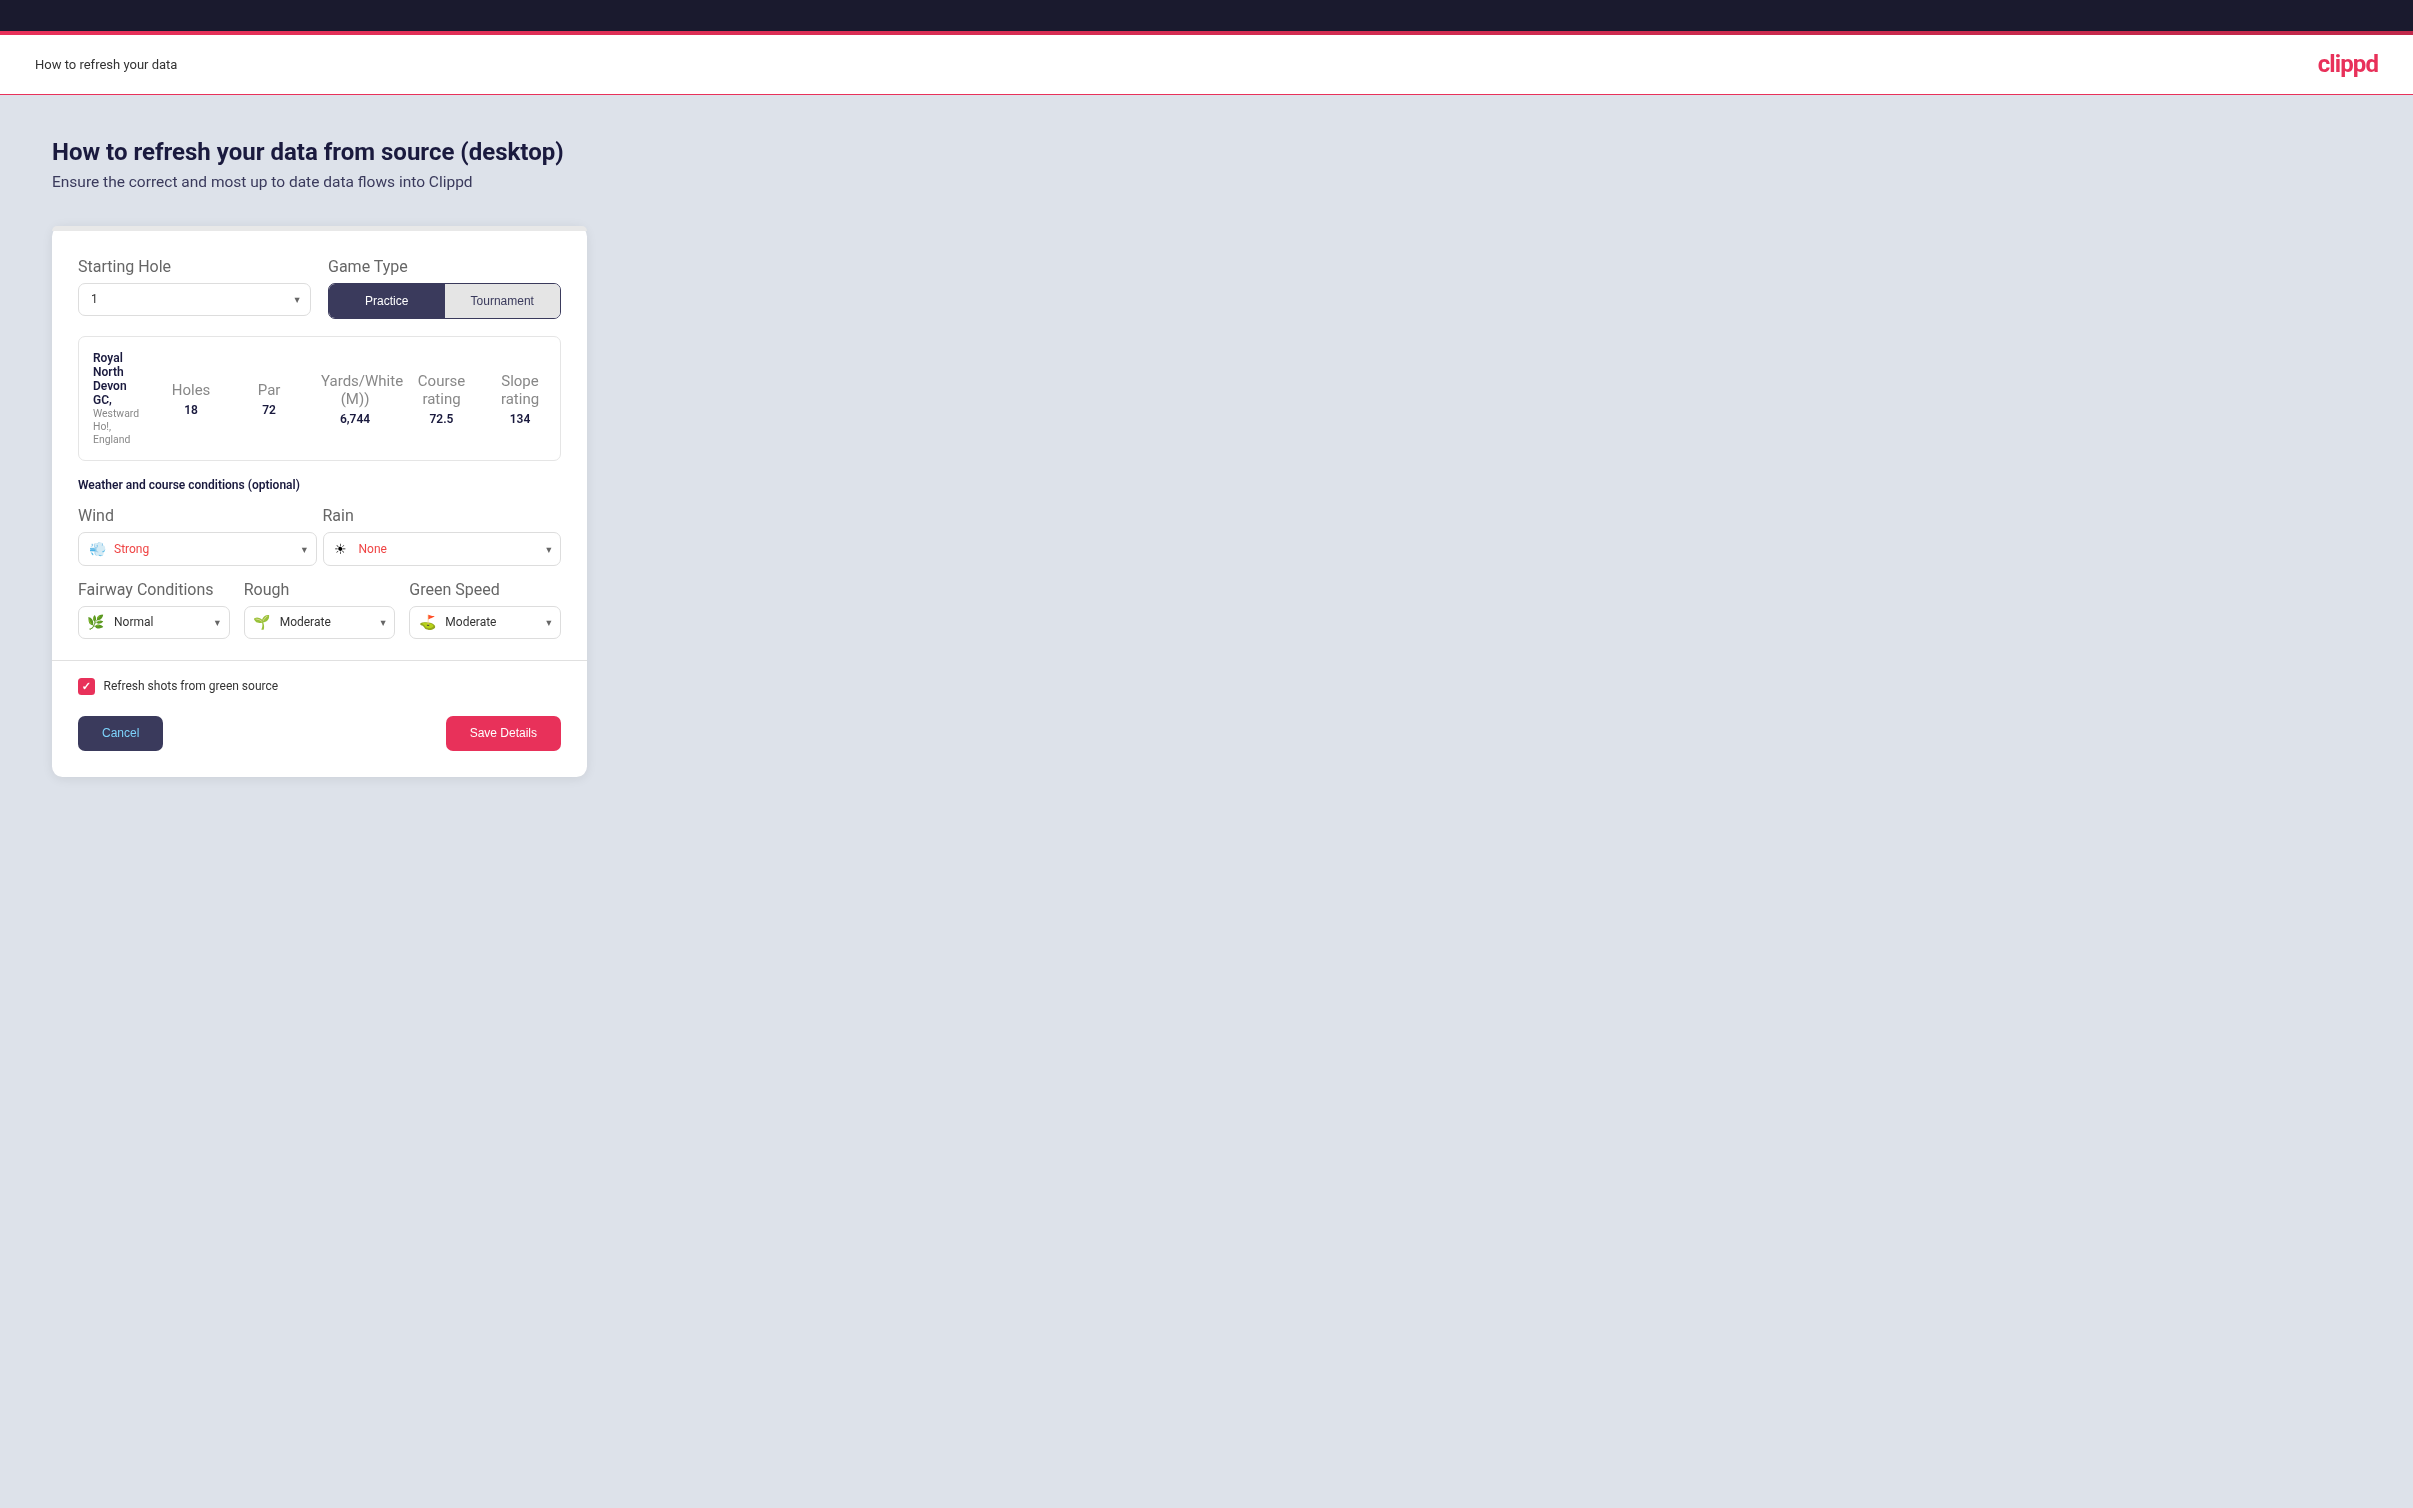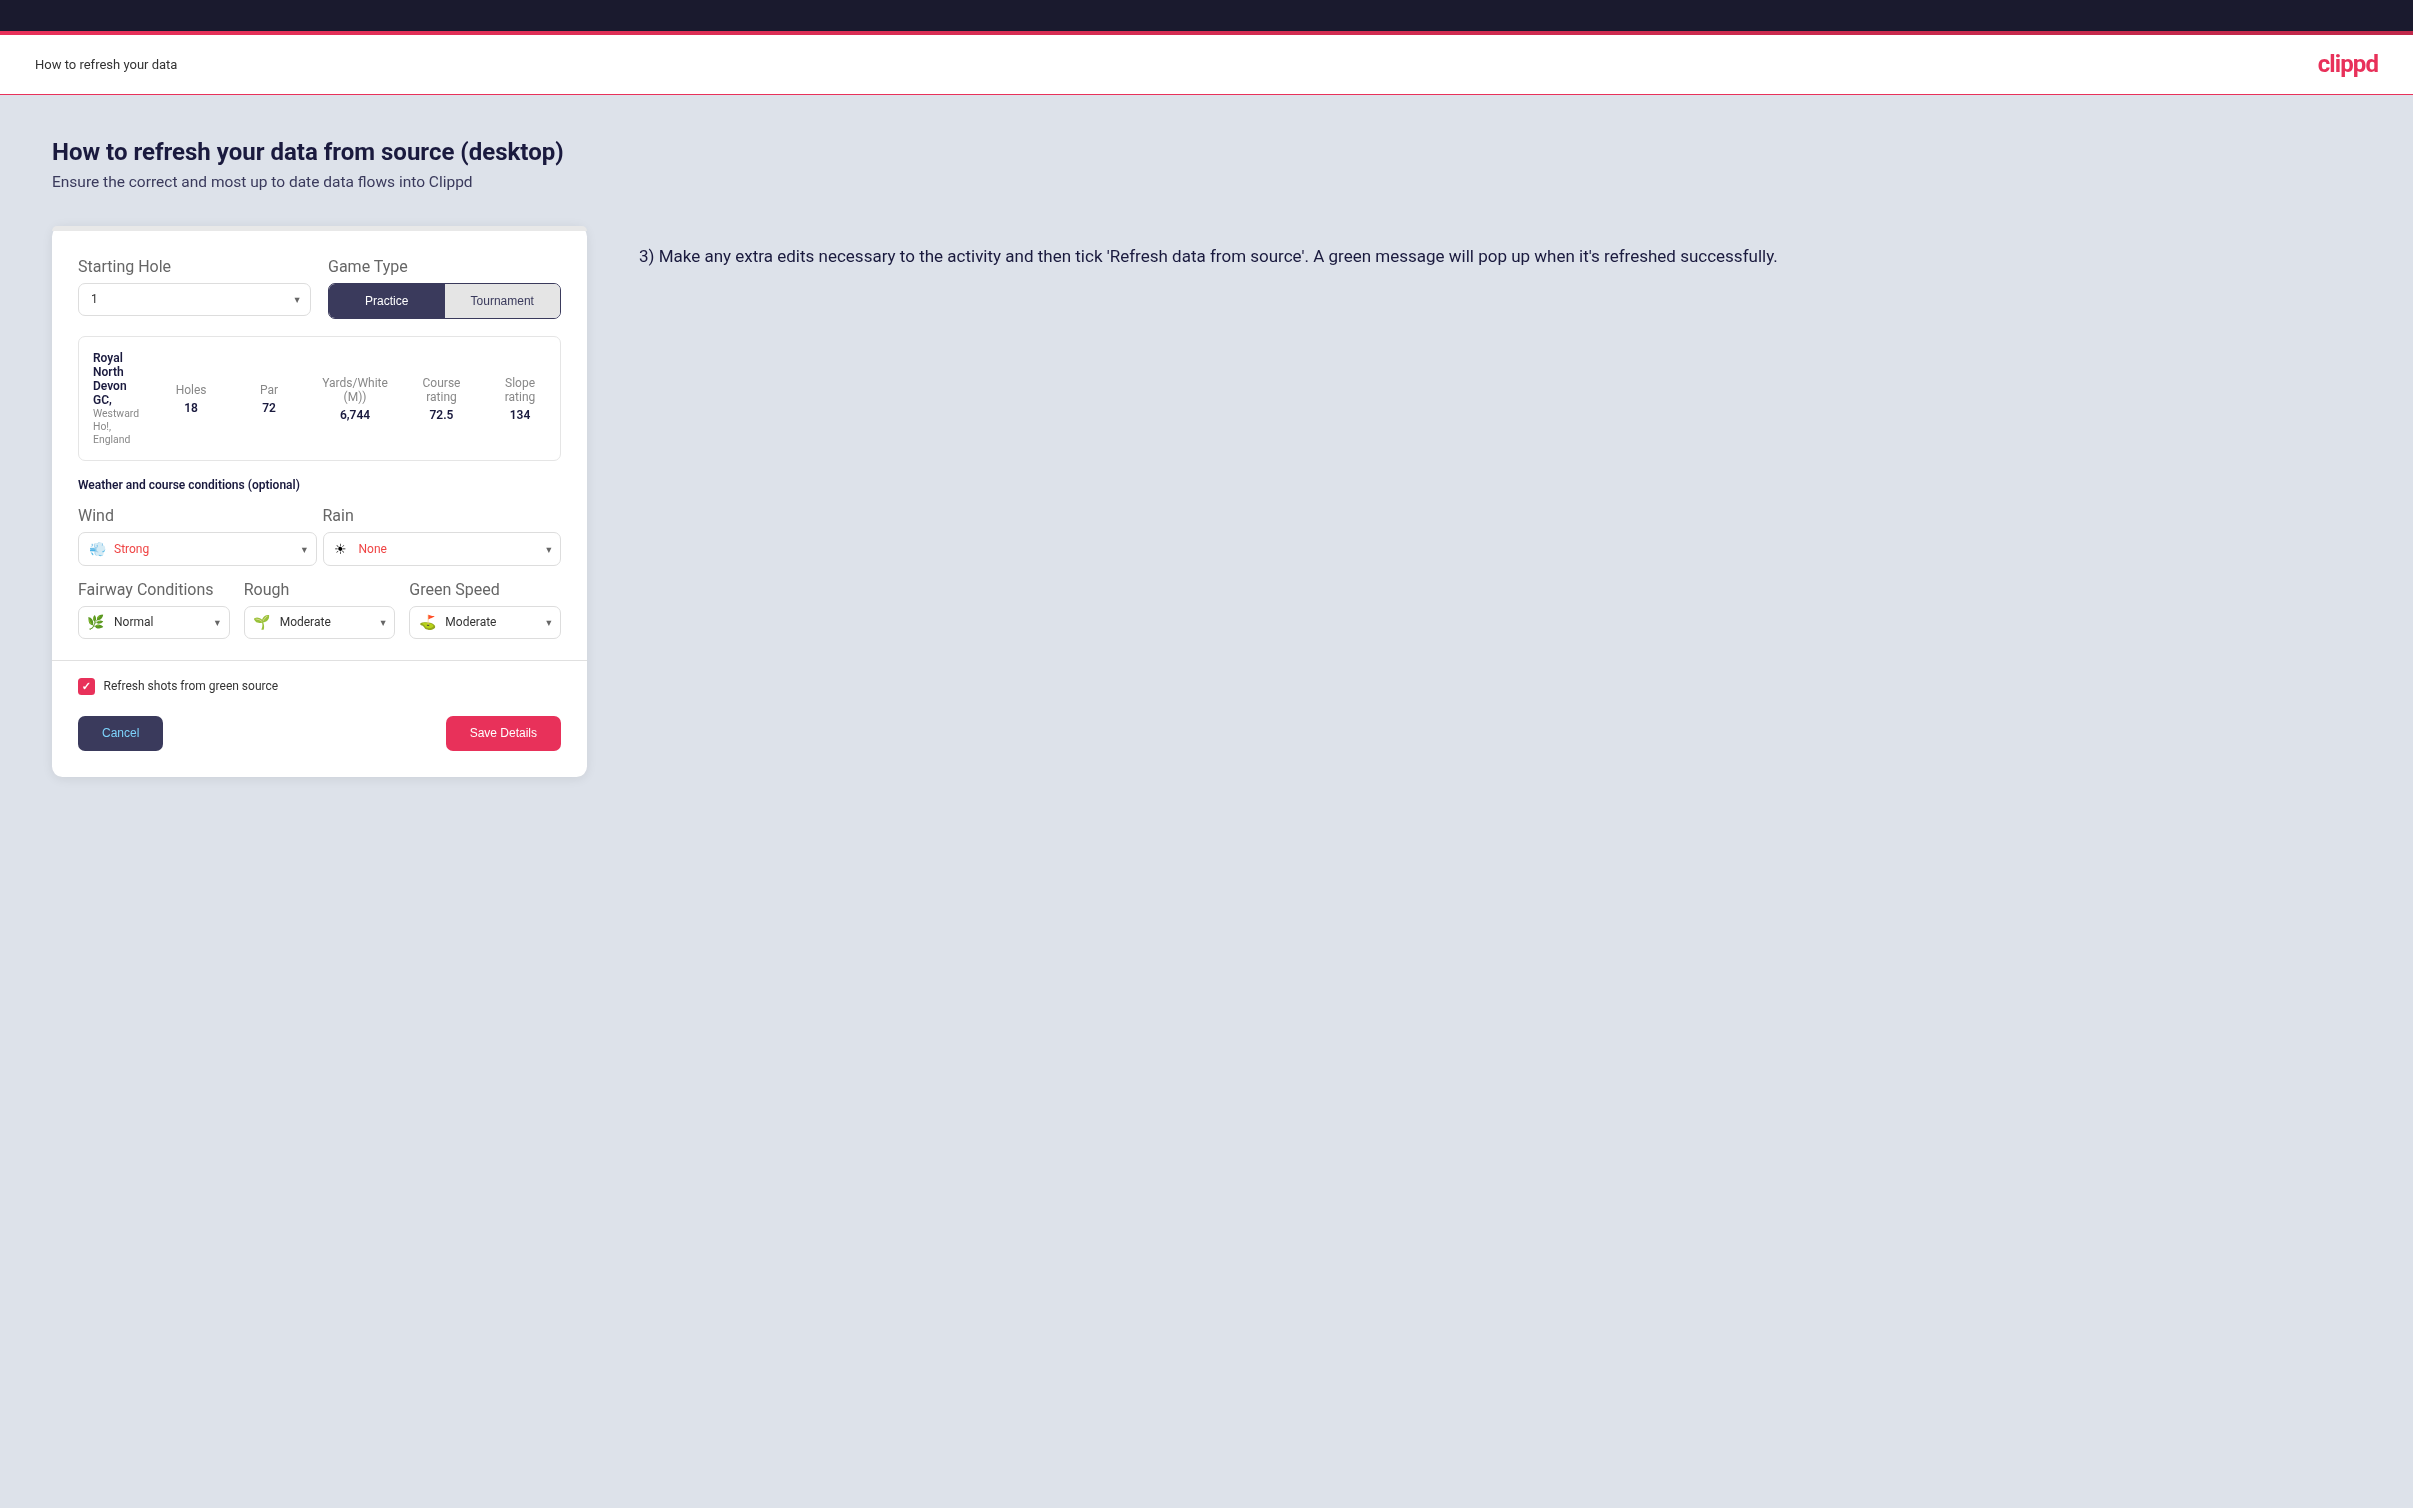--- a/index.html
+++ b/index.html
@@ -147,21 +147,21 @@
     }
     .course-location {
       font-size: 10.4px;
       color: #888;
     }
     .course-stat {
       text-align: center;
       min-width: 52px;
     }
     .stat-label {
-      font-size: 12px;
+      font-size: 15px;
       color: #888;
       margin-bottom: 3.5px;
     }
     .stat-value {
       font-size: 12px;
       font-weight: 600;
       color: #1a1a3e;
     }
     .section-title {
       font-size: 12px;
@@ -419,18 +419,15 @@
         <div class="checkbox-checked"></div>
         <span class="refresh-label">Refresh shots from green source</span>
       </div>
 
       <div class="button-row">
         <button class="cancel-btn">Cancel</button>
         <button class="save-btn">Save Details</button>
       </div>
     </div>
 
-    <div class="sidebar-text">
-      <p>3) Make any extra edits necessary to the activity and then tick 'Refresh data from source'. A green message will pop up when it's refreshed successfully.</p>
-    </div>
   </div>
 </div>
 
 
 </body></html>

